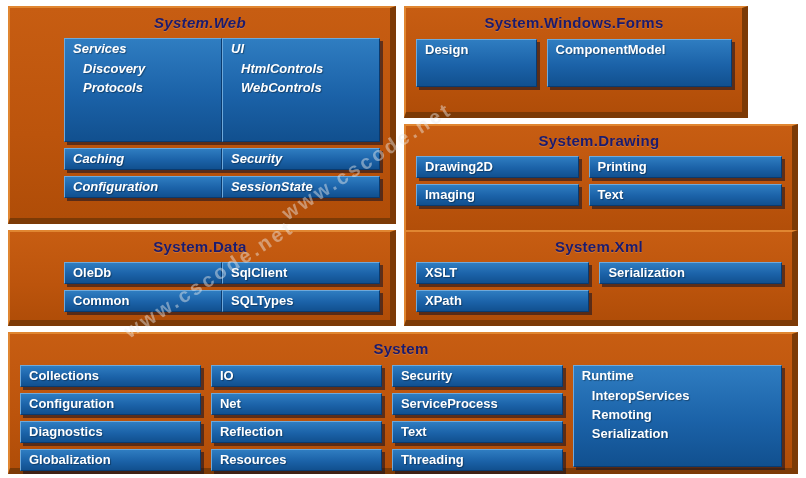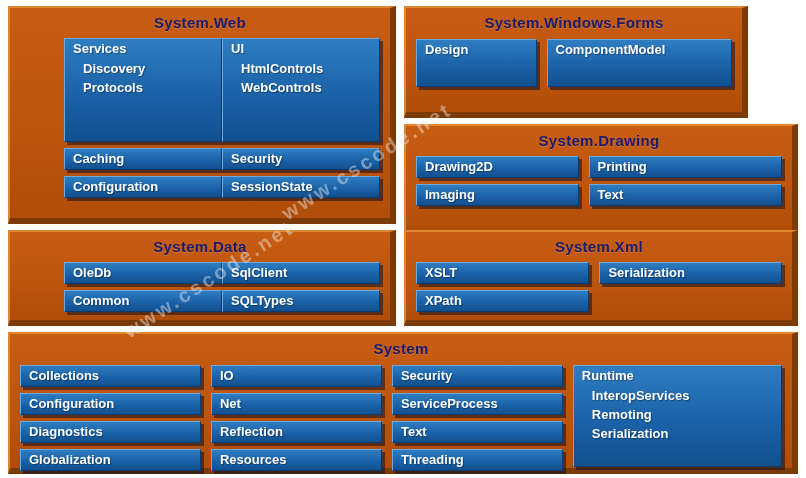--- a/index.html
+++ b/index.html
@@ -69,21 +69,21 @@
     z-index:5;
   }
   #wm1{left:268px;top:150px;}
   #wm2{left:110px;top:268px;}
 </style>
 </head>
 <body>
 
 <div id="canvas">
 
-  <div class="block" style="left:8px;top:6px;width:388px;height:218px;">
+  <div class="block" style="left:8px;top:6px;width:388px;height:218px;font-style:italic;">
     <div class="block-inner">
       <div class="block-title">System.Web</div>
       <div class="grid2">
         <div class="cell tall">
           <div>Services</div>
           <div class="sub-list">
             <div class="sub-item">Discovery</div>
             <div class="sub-item">Protocols</div>
           </div>
         </div>

